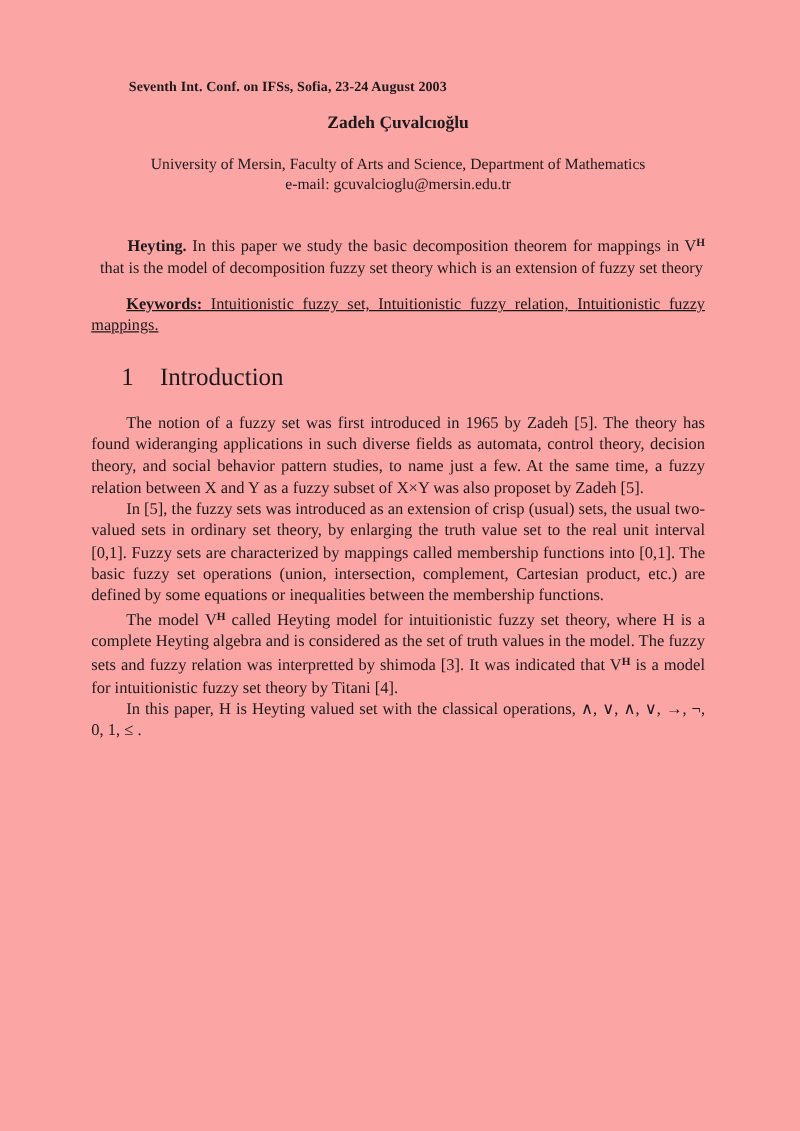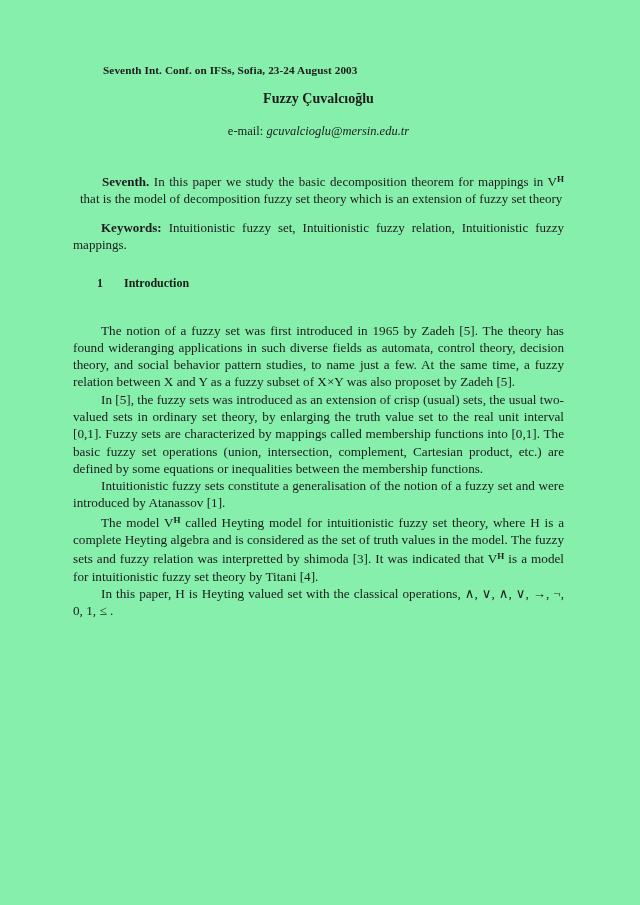--- a/index.html
+++ b/index.html
@@ -4,21 +4,21 @@
 <style>
   html, body {
     margin: 0;
     padding: 0;
     background: #ffffff;
   }
   .page {
     position: relative;
     width: 640px;
     height: 905px;
-    background: #86efac;
+    background: #fca5a5;
     color: #1b1b1b;
     font-family: "Liberation Serif", serif;
     overflow: hidden;
     box-sizing: border-box;
     padding-top: 64px;
   }
   .column {
     margin-left: 73px;
     width: 491px;
   }
@@ -53,53 +53,53 @@
     font-weight: bold;
     font-size: 14px;
   }
   .affil-block {
     margin-top: 17px;
     text-align: center;
     font-size: 12.5px;
     line-height: 15.5px;
   }
   .email-address {
-    font-style: italic;
   }
   
   .abstract-block {
     margin-top: 31px;
     margin-left: 7px;
     width: 484px;
     text-align: justify;
     font-size: 13px;
     line-height: 17px;
     text-indent: 22px;
   }
   .keywords-block {
     margin-top: 12px;
     text-align: justify;
     font-size: 13px;
     line-height: 17px;
     text-indent: 28px;
+    text-decoration: underline;
   }
   
   .section-heading {
     margin-top: 23px;
     margin-left: 24px;
-    font-weight: bold;
-    font-size: 12px;
+    font-weight: normal;
+    font-size: 20px;
   }
   .section-number {
     display: inline-block;
     margin-right: 21px;
   }
   
   .body-text {
-    margin-top: 31px;
+    margin-top: 15px;
   }
   .body-text p {
     margin: 0;
     text-align: justify;
     text-indent: 28px;
     font-size: 13.2px;
     line-height: 17.3px;
   }
   sup.vh {
     font-weight: bold;
@@ -113,41 +113,41 @@
 
 <div class="page">
 
   <div class="column">
 
     <div class="running-head">
       <div class="line1">Seventh Int. Conf. on IFSs, Sofia, 23-24 August 2003</div>
     </div>
 
 
-    <div class="author-line">Fuzzy Çuvalcıoğlu</div>
+    <div class="author-line">Zadeh Çuvalcıoğlu</div>
 
     <div class="affil-block">
+      <div>University of Mersin, Faculty of Arts and Science, Department of Mathematics</div>
       <div><span>e-mail: </span><span class="email-address">gcuvalcioglu@mersin.edu.tr</span></div>
     </div>
 
     <div class="abstract-block">
-      <b>Seventh.</b><span> In this paper we study the basic decomposition theorem for mappings in V</span><sup class="vh">H</sup><span> that is the model of decomposition fuzzy set theory which is an extension of fuzzy set theory</span>
+      <b>Heyting.</b><span> In this paper we study the basic decomposition theorem for mappings in V</span><sup class="vh">H</sup><span> that is the model of decomposition fuzzy set theory which is an extension of fuzzy set theory</span>
     </div>
 
     <div class="keywords-block">
       <b>Keywords:</b><span> Intuitionistic fuzzy set, Intuitionistic fuzzy relation, Intuitionistic fuzzy mappings.</span>
     </div>
 
     <div class="section-heading">
       <span class="section-number">1</span><span>Introduction</span>
     </div>
 
     <div class="body-text">
       <p>The notion of a fuzzy set was first introduced in 1965 by Zadeh [5]. The theory has found wideranging applications in such diverse fields as automata, control theory, decision theory, and social behavior pattern studies, to name just a few. At the same time, a fuzzy relation between X and Y as a fuzzy subset of X×Y was also proposet by Zadeh [5].</p>
       <p>In [5], the fuzzy sets was introduced as an extension of crisp (usual) sets, the usual two-valued sets in ordinary set theory, by enlarging the truth value set to the real unit interval [0,1]. Fuzzy sets are characterized by mappings called membership functions  into [0,1]. The basic fuzzy set operations (union, intersection, complement, Cartesian product, etc.) are defined by some equations or inequalities between the membership functions.</p>
-      <p>Intuitionistic fuzzy sets constitute a generalisation of the notion of a fuzzy set and were introduced by Atanassov [1].</p>
       <p><span>The model V</span><sup class="vh">H</sup><span> called Heyting model for intuitionistic fuzzy set theory, where H is a complete Heyting algebra and is considered as the set of truth values in the model. The fuzzy sets and fuzzy relation was interpretted by shimoda [3]. It was indicated that V</span><sup class="vh">H</sup><span> is a model for intuitionistic fuzzy set theory by Titani [4].</span></p>
       <p>In this paper, H is Heyting valued set with the classical operations, ∧, ∨, ∧, ∨, →, ¬, 0, 1, ≤ .</p>
     </div>
 
   </div>
 
 </div>
 
 </body></html>

